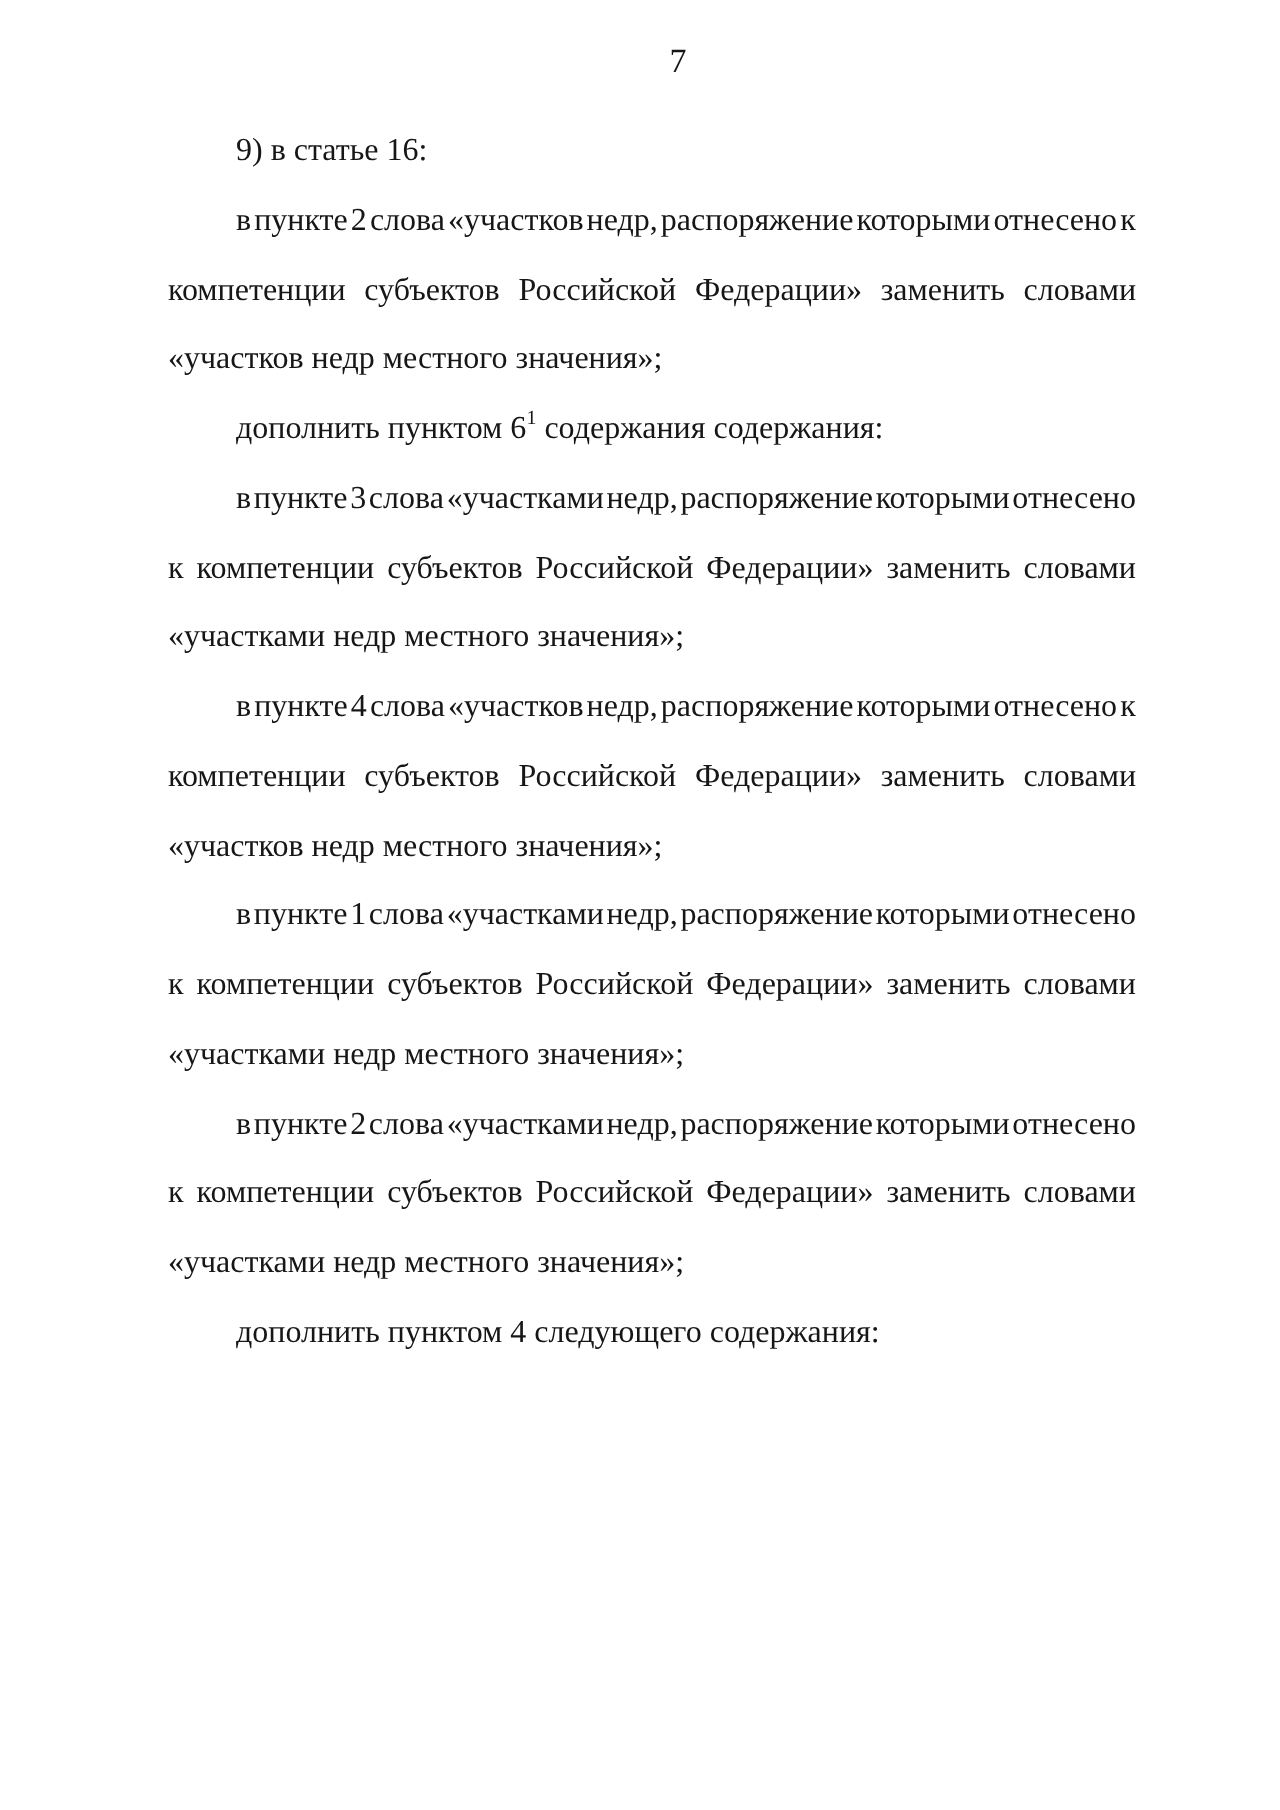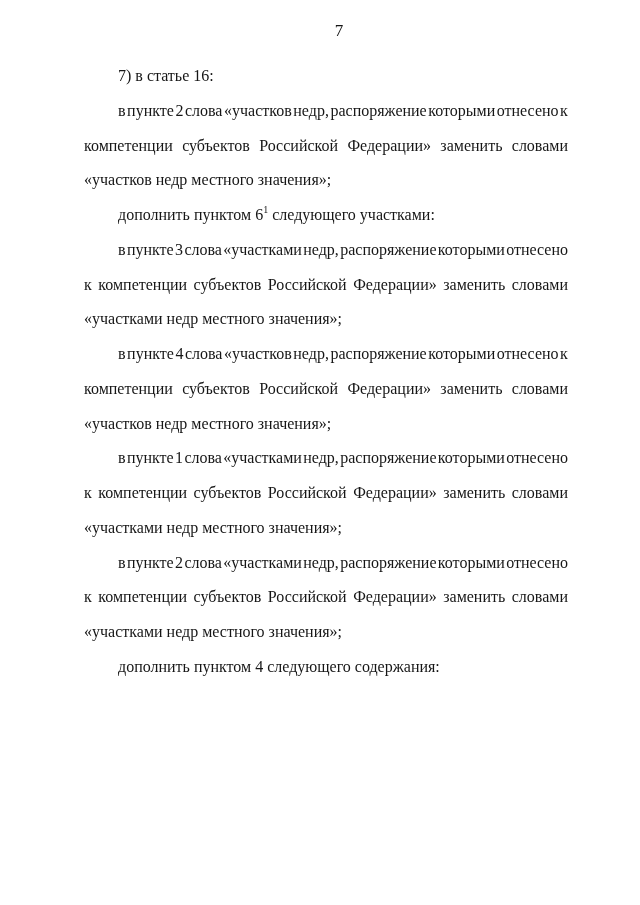--- a/index.html
+++ b/index.html
@@ -52,21 +52,21 @@
   }
 </style>
 </head>
 <body>
 
 <div class="page">
   <div class="page-header">
     <span>7</span>
   </div>
   <div class="doc-body">
-      <div class="line indent"><span>7) в статье 16:</span></div>
+      <div class="line indent"><span>9) в статье 16:</span></div>
       <div class="line indent just">
         <span>в</span>
         <span>пункте</span>
         <span>2</span>
         <span>слова</span>
         <span>«участков</span>
         <span>недр,</span>
         <span>распоряжение</span>
         <span>которыми</span>
         <span>отнесено</span>
@@ -74,21 +74,21 @@
       </div>
       <div class="line just">
         <span>компетенции</span>
         <span>субъектов</span>
         <span>Российской</span>
         <span>Федерации»</span>
         <span>заменить</span>
         <span>словами</span>
       </div>
       <div class="line"><span>«участков недр местного значения»;</span></div>
-      <div class="line indent"><span>дополнить пунктом 6</span><sup>1</sup><span> следующего участками:</span></div>
+      <div class="line indent"><span>дополнить пунктом 6</span><sup>1</sup><span> содержания содержания:</span></div>
       <div class="line indent just">
         <span>в</span>
         <span>пункте</span>
         <span>3</span>
         <span>слова</span>
         <span>«участками</span>
         <span>недр,</span>
         <span>распоряжение</span>
         <span>которыми</span>
         <span>отнесено</span>

